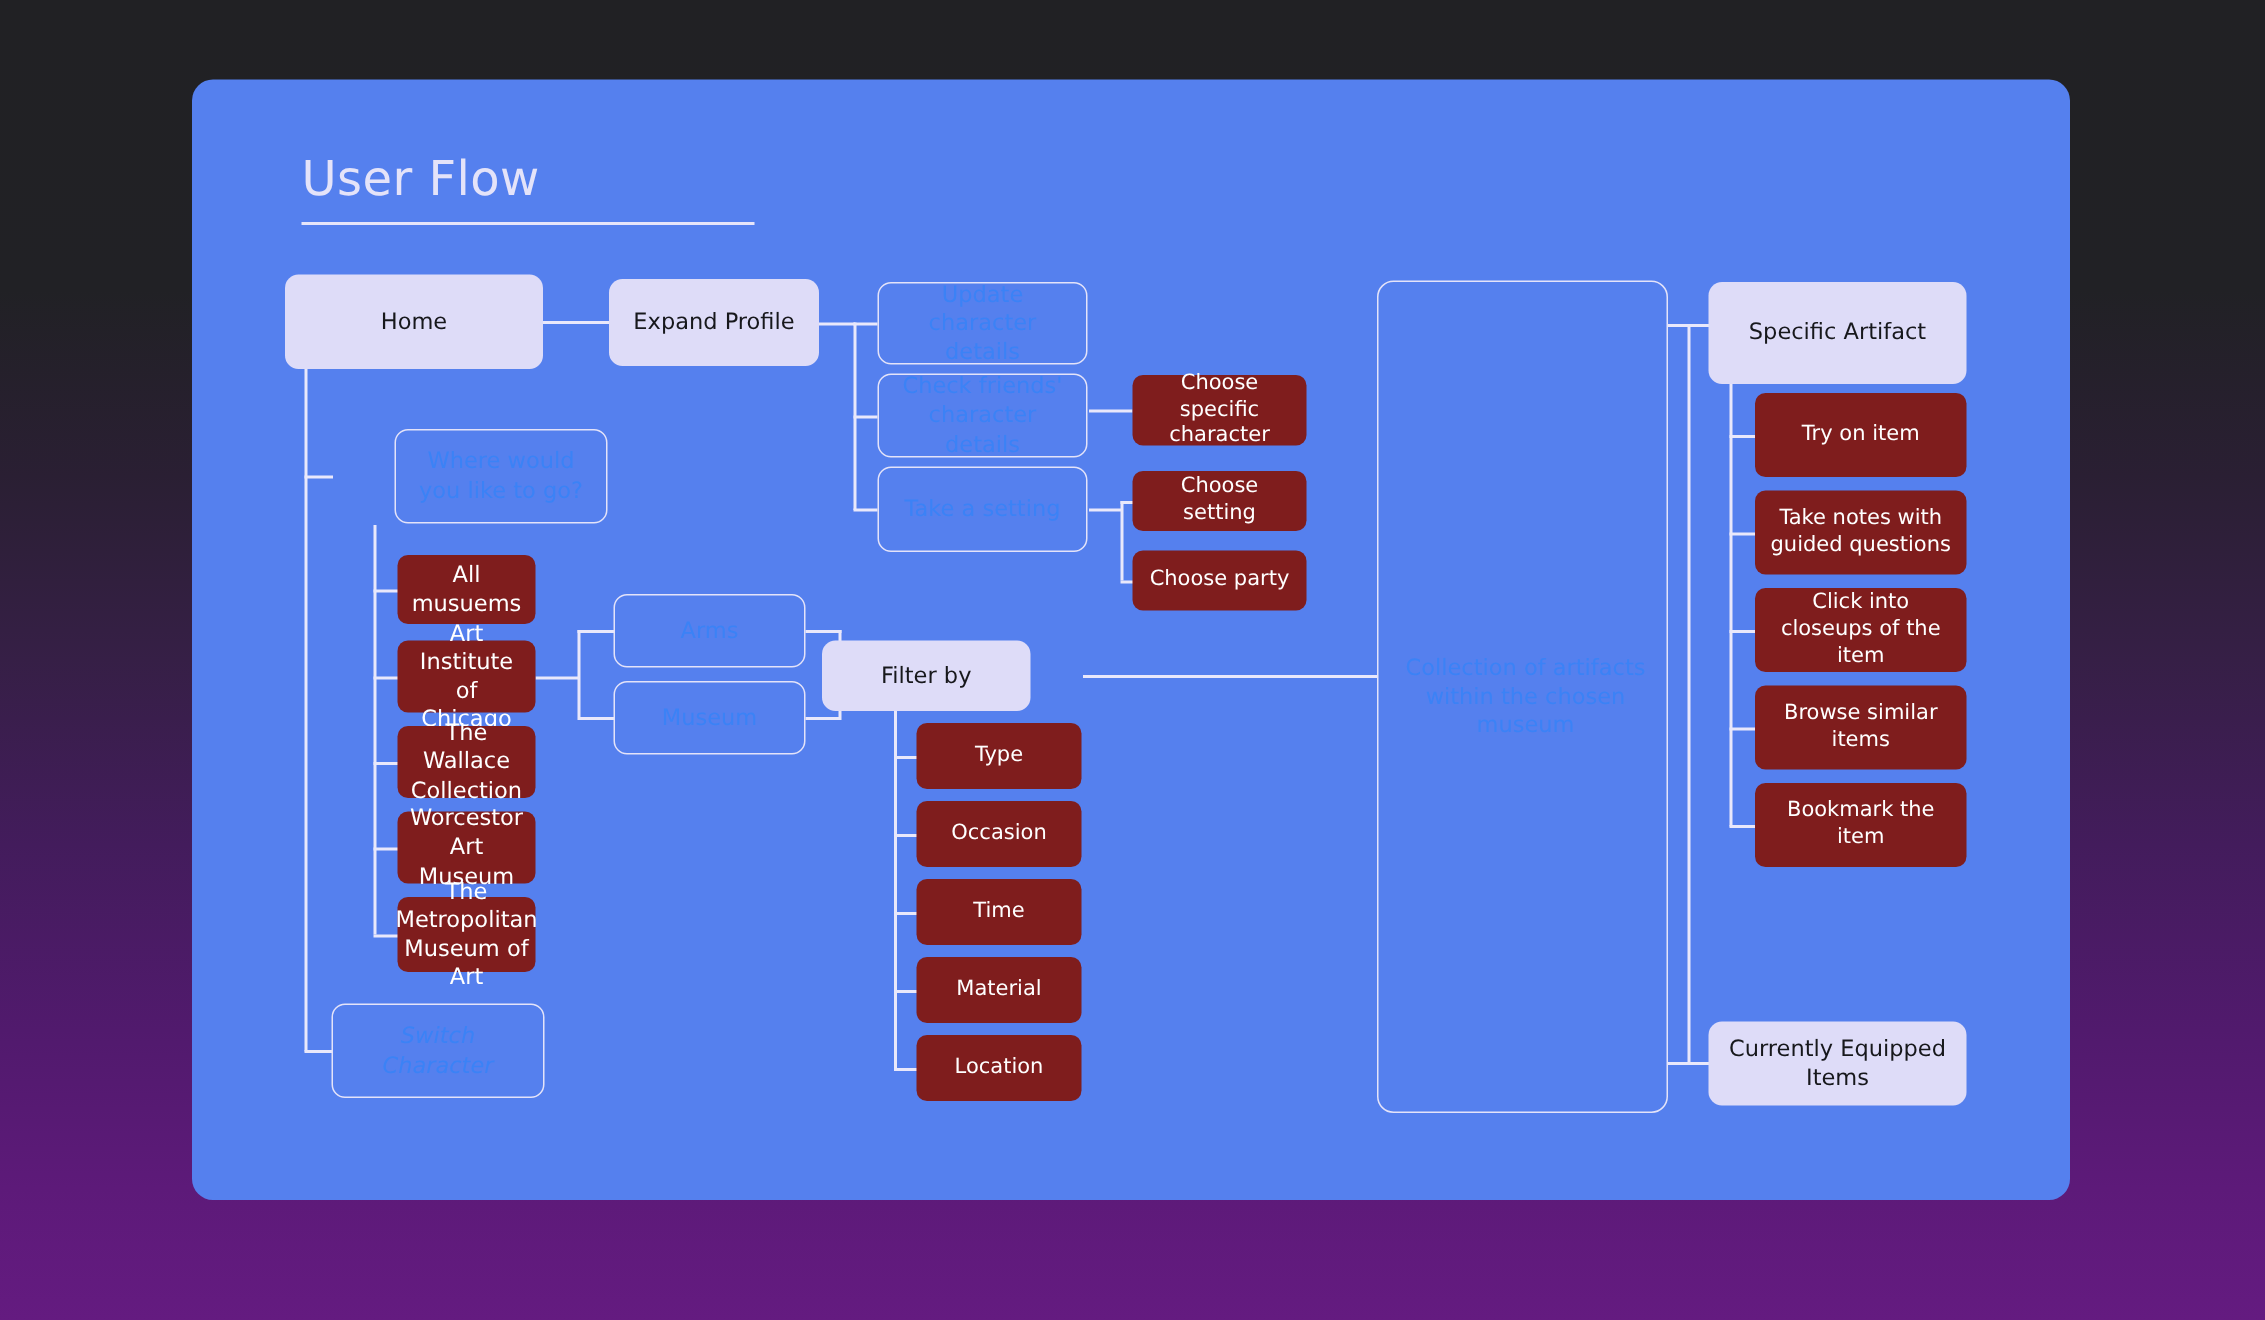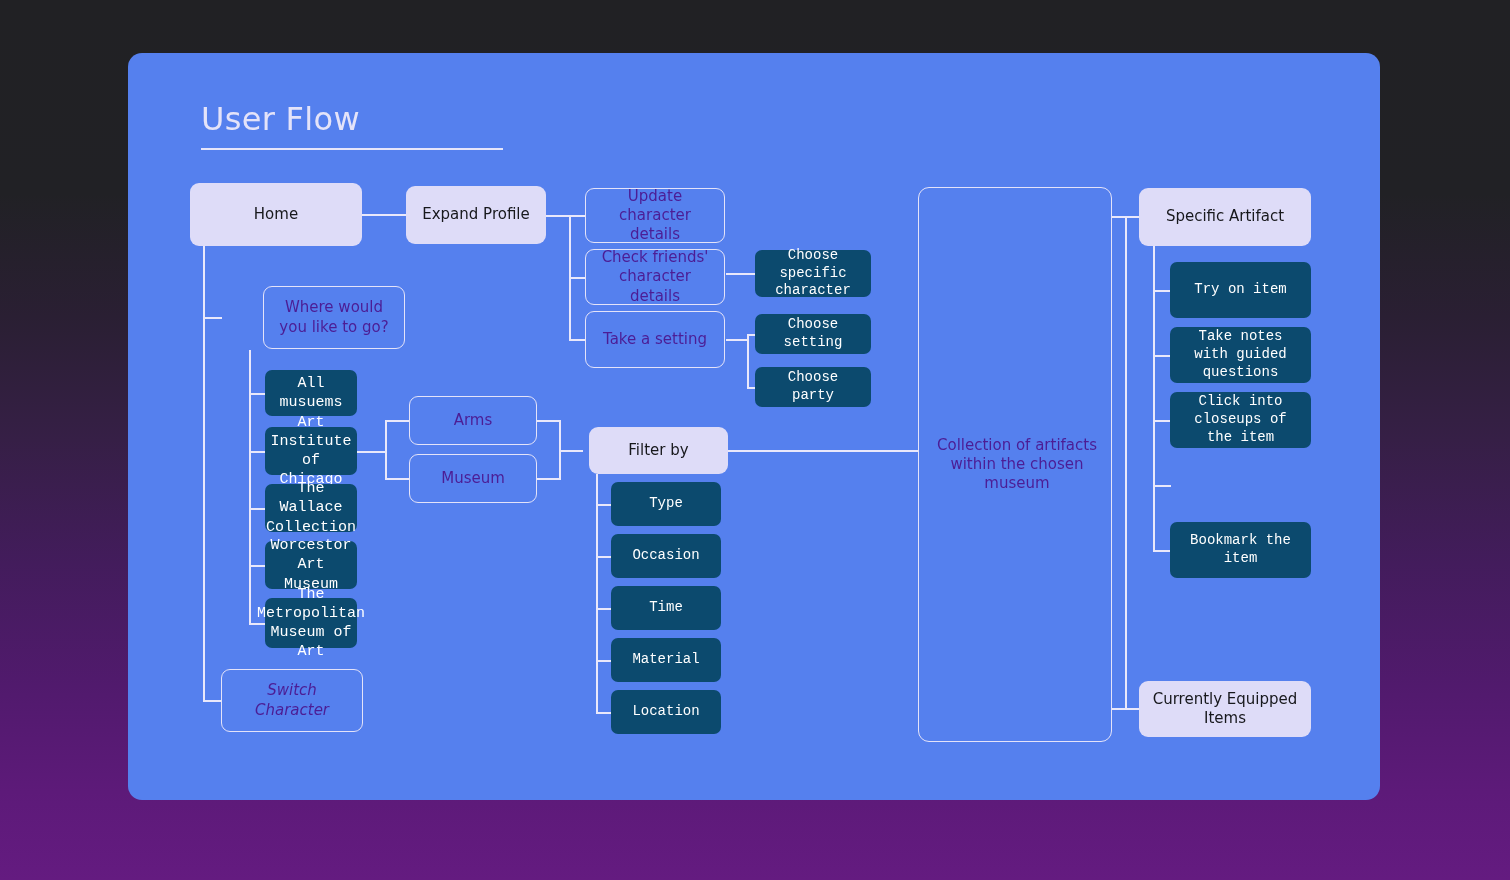--- a/index.html
+++ b/index.html
@@ -75,30 +75,29 @@
   
   .node.pale {
     background: #dedcf8;
     color: #17181c;
     font-size: 15px;
   }
   
   .node.outline {
     background: transparent;
     border: 1.6px solid #e4e3f9;
-    color: #4c1d95;
+    color: #3b82f6;
     font-size: 15px;
   }
   
   .node.dark {
-    background: #0c4a6e;
+    background: #7f1d1d;
     color: #ffffff;
     font-size: 14px;
     border-radius: 7px;
-    font-family: Liberation Mono, monospace;
   }
   .node.dark.sm { font-size: 15px; }
 </style>
 </head>
 <body>
 
 <div id="canvas">
 
   <div class="board"></div>
 
@@ -185,32 +184,33 @@
 
   <div class="node dark sm" style="left:265px; top:370px; width:92px; height:46px;">All musuems</div>
   <div class="node dark sm" style="left:265px; top:427px; width:92px; height:48px;">Art Institute of Chicago</div>
   <div class="node dark sm" style="left:265px; top:484px; width:92px; height:48px;">The Wallace Collection</div>
   <div class="node dark sm" style="left:265px; top:541px; width:92px; height:48px;">Worcestor Art Museum</div>
   <div class="node dark sm" style="left:265px; top:598px; width:92px; height:50px;">The Metropolitan Museum of Art</div>
 
   <div class="node outline" style="left:409px; top:396px; width:128px; height:49px;">Arms</div>
   <div class="node outline" style="left:409px; top:454px; width:128px; height:49px;">Museum</div>
 
-  <div class="node pale" style="left:589px; top:427px; width:139px; height:47px;">Filter by</div>
+  <div class="node pale" style="left:548px; top:427px; width:139px; height:47px;">Filter by</div>
 
   <div class="node dark" style="left:611px; top:482px; width:110px; height:44px;">Type</div>
   <div class="node dark" style="left:611px; top:534px; width:110px; height:44px;">Occasion</div>
   <div class="node dark" style="left:611px; top:586px; width:110px; height:44px;">Time</div>
   <div class="node dark" style="left:611px; top:638px; width:110px; height:44px;">Material</div>
   <div class="node dark" style="left:611px; top:690px; width:110px; height:44px;">Location</div>
 
   <div class="node outline" style="left:918px; top:187px; width:194px; height:555px; border-radius:11px;padding-left:12px;">Collection of artifacts within the chosen museum</div>
 
-  <div class="node pale" style="left:1139px; top:188px; width:172px; height:58px;">Specific Artifact</div>
+  <div class="node pale" style="left:1139px; top:188px; width:172px; height:68px;">Specific Artifact</div>
 
   <div class="node dark" style="left:1170px; top:262px; width:141px; height:56px;">Try on item</div>
   <div class="node dark" style="left:1170px; top:327px; width:141px; height:56px;">Take notes with guided questions</div>
   <div class="node dark" style="left:1170px; top:392px; width:141px; height:56px;">Click into closeups of the item</div>
+  <div class="node dark" style="left:1170px; top:457px; width:141px; height:56px;">Browse similar items</div>
   <div class="node dark" style="left:1170px; top:522px; width:141px; height:56px;">Bookmark the item</div>
 
   <div class="node pale" style="left:1139px; top:681px; width:172px; height:56px;">Currently Equipped Items</div>
 
 </div>
 
 </body></html>

